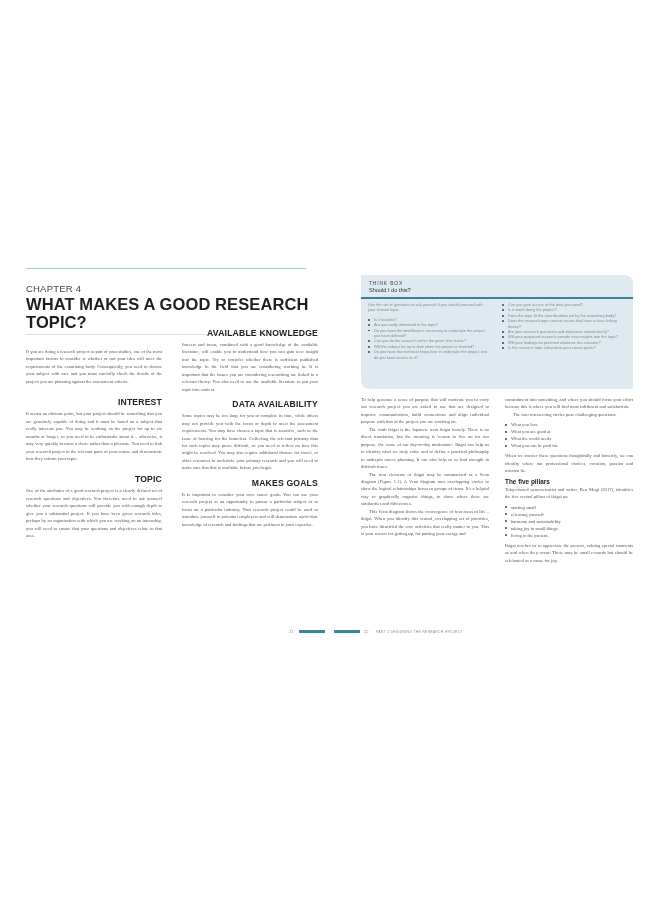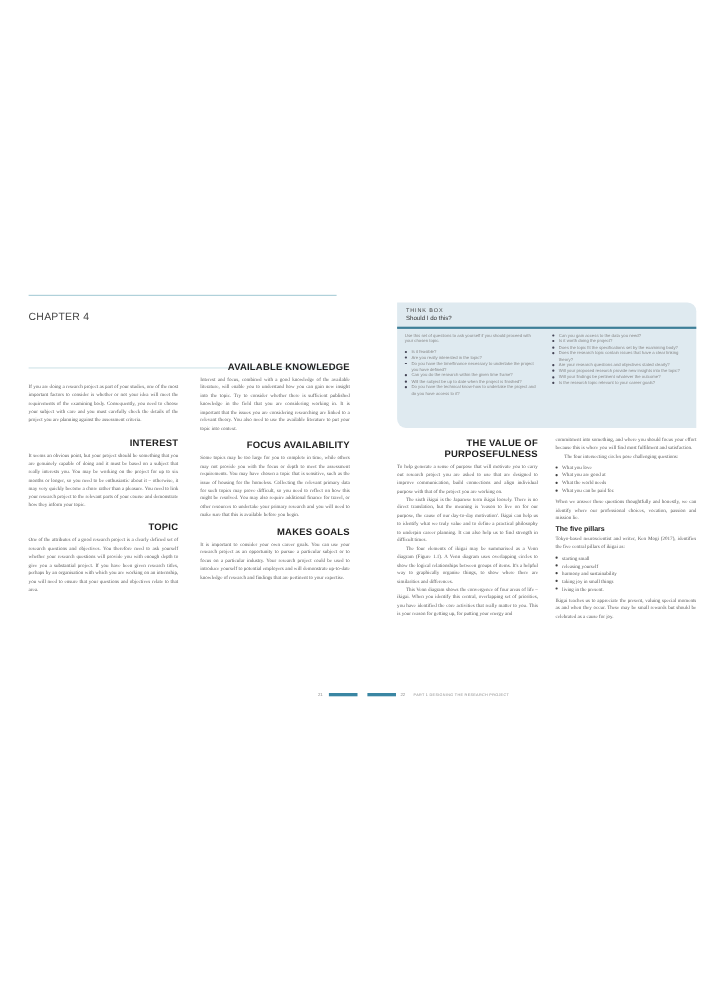--- a/index.html
+++ b/index.html
@@ -57,34 +57,35 @@
   .running-head { position: absolute; font-family: "Liberation Sans", sans-serif; font-size: 3.4px; color: #888; letter-spacing: 0.3px; top: 0; line-height: 6px; white-space: nowrap; }
 </style>
 </head>
 <body>
 
 <div class="spread">
 
   <div class="page-left">
     <div class="top-rule"></div>
     <div class="chapter-label">CHAPTER 4</div>
+    <div class="chapter-title">WHAT MAKES A GOOD RESEARCH TOPIC?</div>
     <div class="title-rule"></div>
 
     <div class="col col-a">
       <p class="para">If you are doing a research project as part of your studies, one of the most important factors to consider is whether or not your idea will meet the requirements of the examining body. Consequently, you need to choose your subject with care and you must carefully check the details of the project you are planning against the assessment criteria.</p>
       <h2 class="h2">INTEREST</h2>
       <p class="para">It seems an obvious point, but your project should be something that you are genuinely capable of doing and it must be based on a subject that really interests you. You may be working on the project for up to six months or longer, so you need to be enthusiastic about it – otherwise, it may very quickly become a chore rather than a pleasure. You need to link your research project to the relevant parts of your course and demonstrate how they inform your topic.</p>
       <h2 class="h2">TOPIC</h2>
       <p class="para">One of the attributes of a good research project is a clearly defined set of research questions and objectives. You therefore need to ask yourself whether your research questions will provide you with enough depth to give you a substantial project. If you have been given research titles, perhaps by an organisation with which you are working on an internship, you will need to ensure that your questions and objectives relate to that area.</p>
     </div>
 
     <div class="col col-b">
       <h2 class="h2 first">AVAILABLE KNOWLEDGE</h2>
       <p class="para">Interest and focus, combined with a good knowledge of the available literature, will enable you to understand how you can gain new insight into the topic. Try to consider whether there is sufficient published knowledge in the field that you are considering working in. It is important that the issues you are considering researching are linked to a relevant theory. You also need to use the available literature to put your topic into context.</p>
-      <h2 class="h2 big">FOCUS AVAILABILITY</h2>
+      <h2 class="h2 big">DATA AVAILABILITY</h2>
       <p class="para">Some topics may be too large for you to complete in time, while others may not provide you with the focus or depth to meet the assessment requirements. You may have chosen a topic that is sensitive, such as the issue of housing for the homeless. Collecting the relevant primary data for such topics may prove difficult, so you need to reflect on how this might be resolved. You may also require additional finance for travel, or other resources to undertake your primary research and you will need to make sure that this is available before you begin.</p>
       <h2 class="h2 big">MAKES GOALS</h2>
       <p class="para">It is important to consider your own career goals. You can use your research project as an opportunity to pursue a particular subject or to focus on a particular industry. Your research project could be used to introduce yourself to potential employers and will demonstrate up-to-date knowledge of research and findings that are pertinent to your expertise.</p>
     </div>
   </div>
 
   <div class="page-right">
     <div class="think-box">
       <div class="think-head">
         <div class="think-label">THINK BOX</div>
@@ -110,21 +111,20 @@
           <li>Does the research topic contain issues that have a clear linking theory?</li>
           <li>Are your research questions and objectives stated clearly?</li>
           <li>Will your proposed research provide new insights into the topic?</li>
           <li>Will your findings be pertinent whatever the outcome?</li>
           <li>Is the research topic relevant to your career goals?</li>
         </ul>
       </div>
     </div>
 
     <div class="rcol rcol-a">
-      <h2 class="h2 two">THE VALUE OF PURPOSEFULNESS</h2>
       <p class="para">To help generate a sense of purpose that will motivate you to carry out research project you are asked to use that are designed to improve communication, build connections and align individual purpose with that of the project you are working on.</p>
       <p class="para indent">The sixth ikigai is the Japanese term ikigai loosely. There is no direct translation, but the meaning is 'reason to live on for our purpose, the cause of our day-to-day motivation'. Ikigai can help us to identify what we truly value and to define a practical philosophy to underpin career planning. It can also help us to find strength in difficult times.</p>
       <p class="para indent">The four elements of ikigai may be summarised as a Venn diagram (Figure 1.1). A Venn diagram uses overlapping circles to show the logical relationships between groups of items. It's a helpful way to graphically organise things, to show where there are similarities and differences.</p>
       <p class="para indent">This Venn diagram shows the convergence of four areas of life – ikigai. When you identify this central, overlapping set of priorities, you have identified the core activities that really matter to you. This is your reason for getting up, for putting your energy and</p>
     </div>
 
     <div class="rcol rcol-b">
       <p class="para">commitment into something, and where you should focus your effort because this is where you will find most fulfilment and satisfaction.</p>
       <p class="para indent">The four intersecting circles pose challenging questions:</p>
       <ul class="pl">

